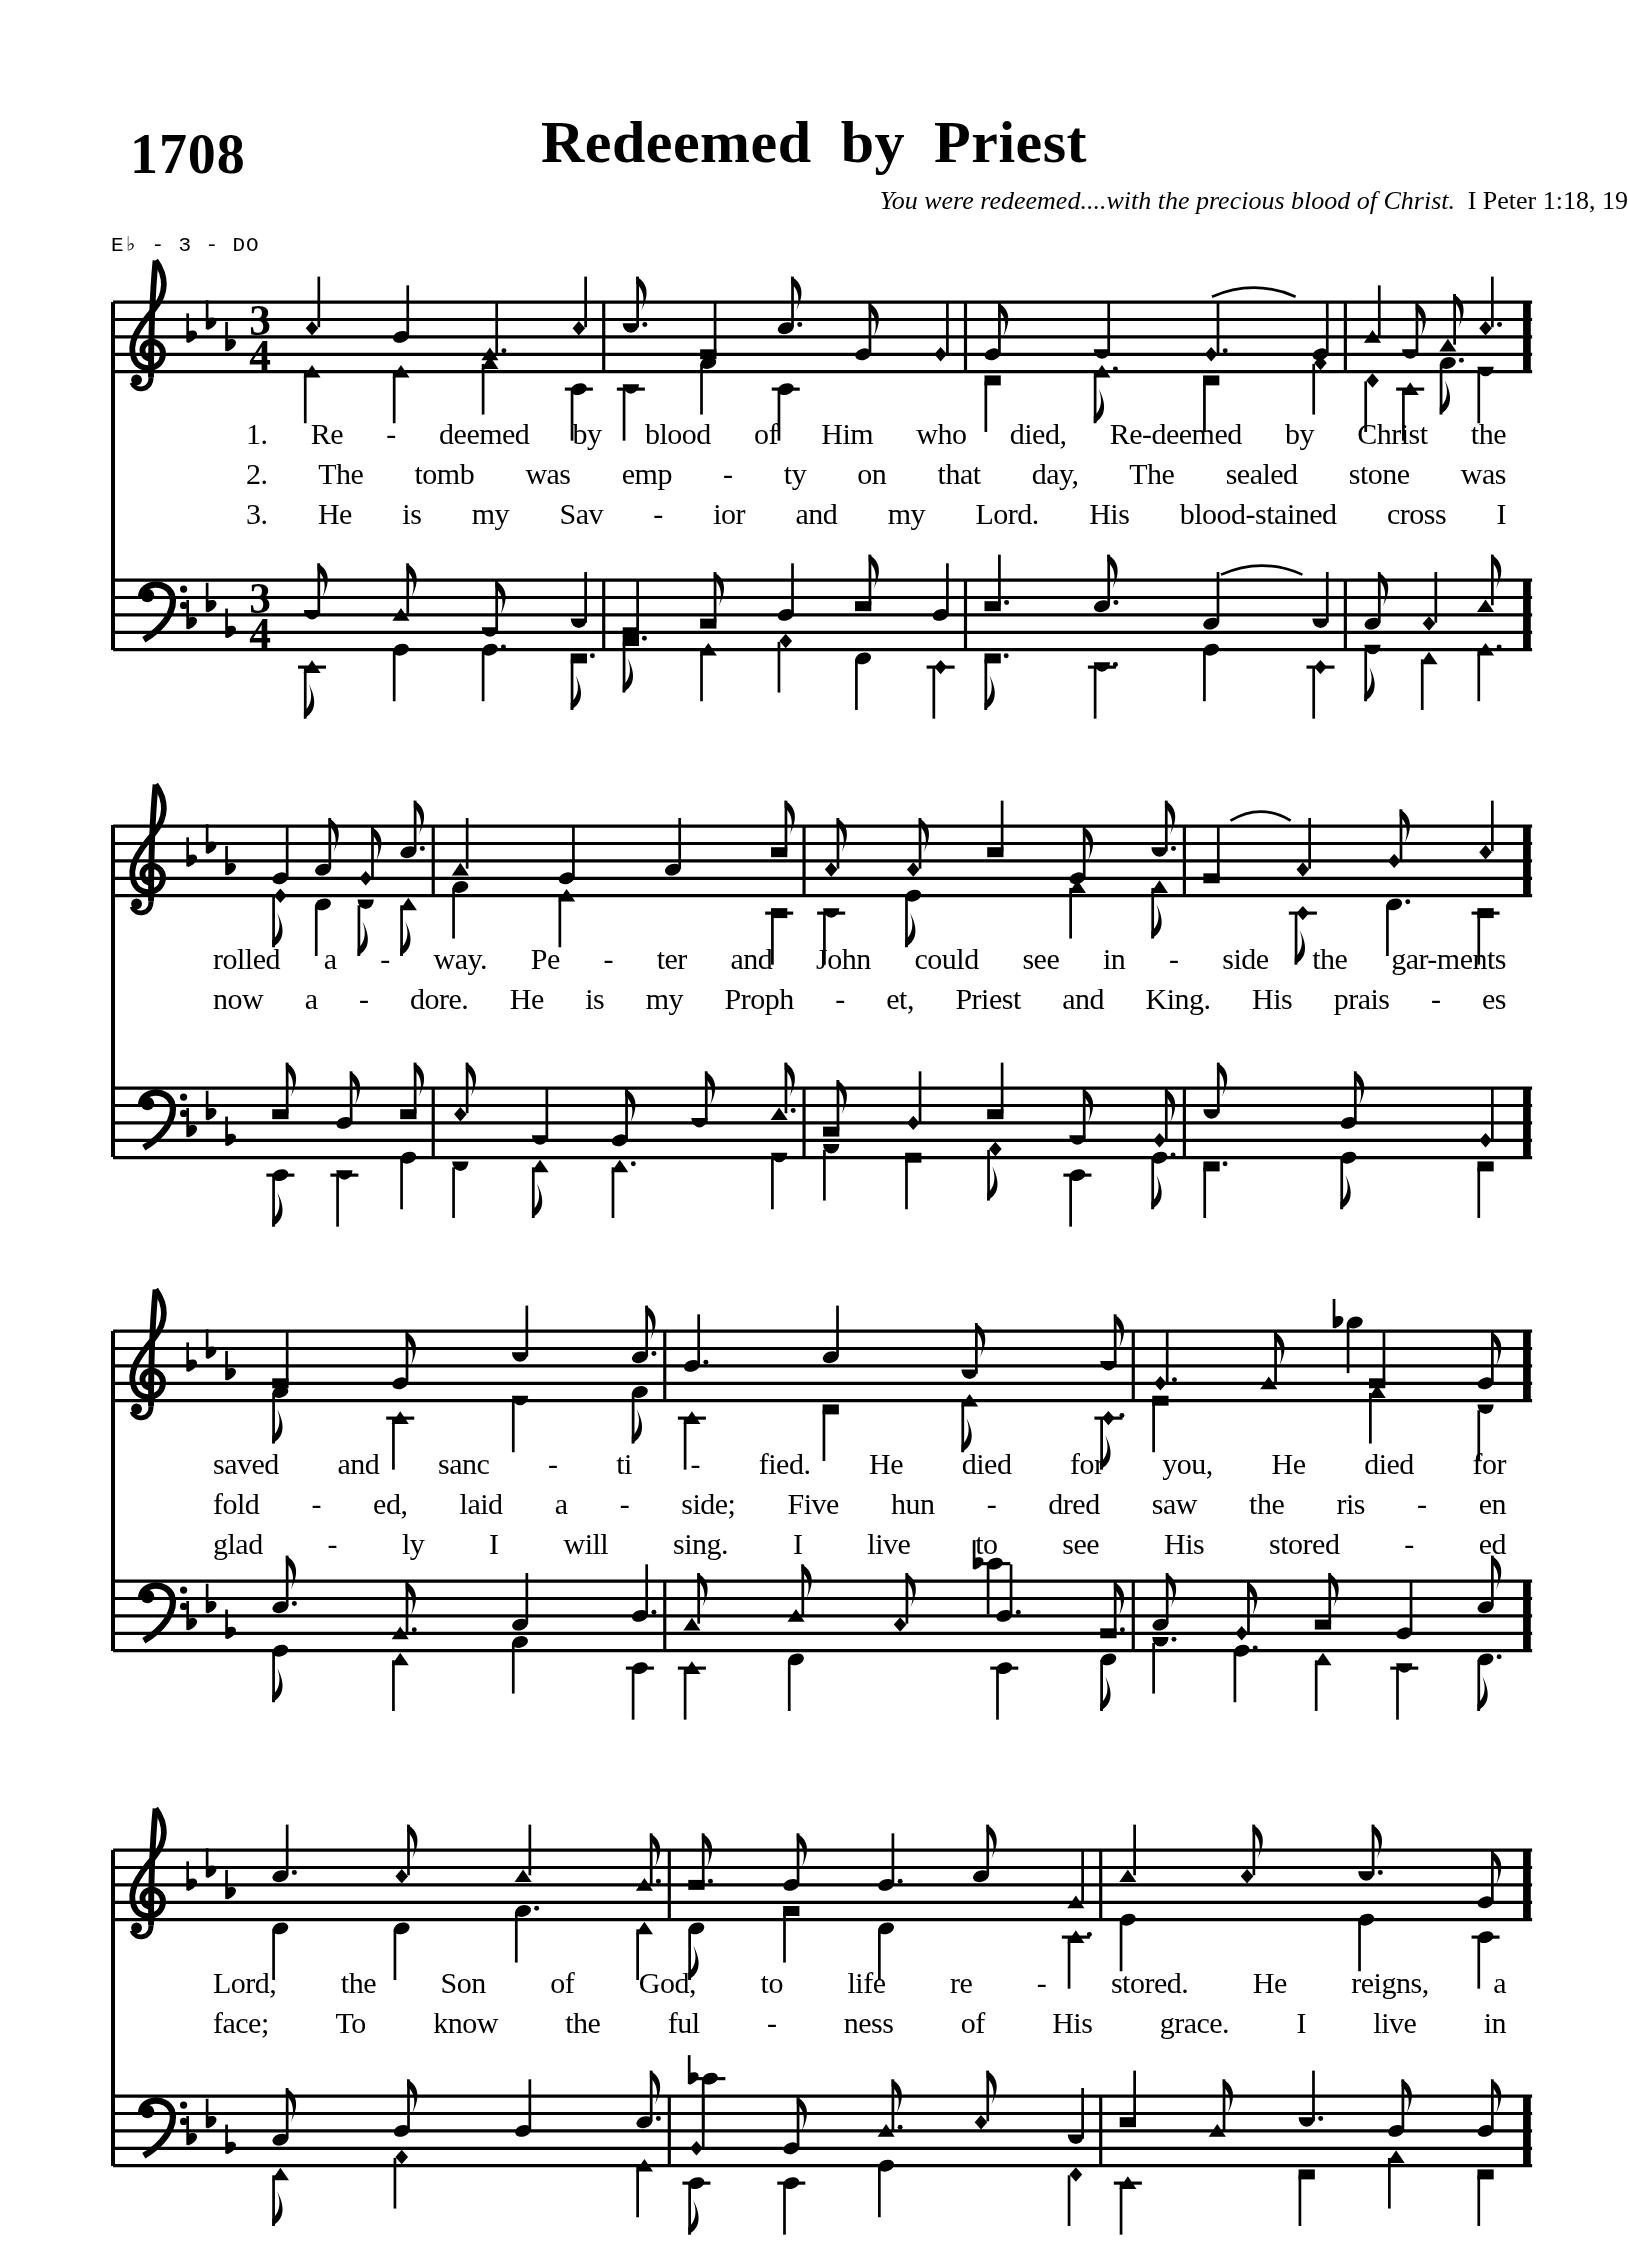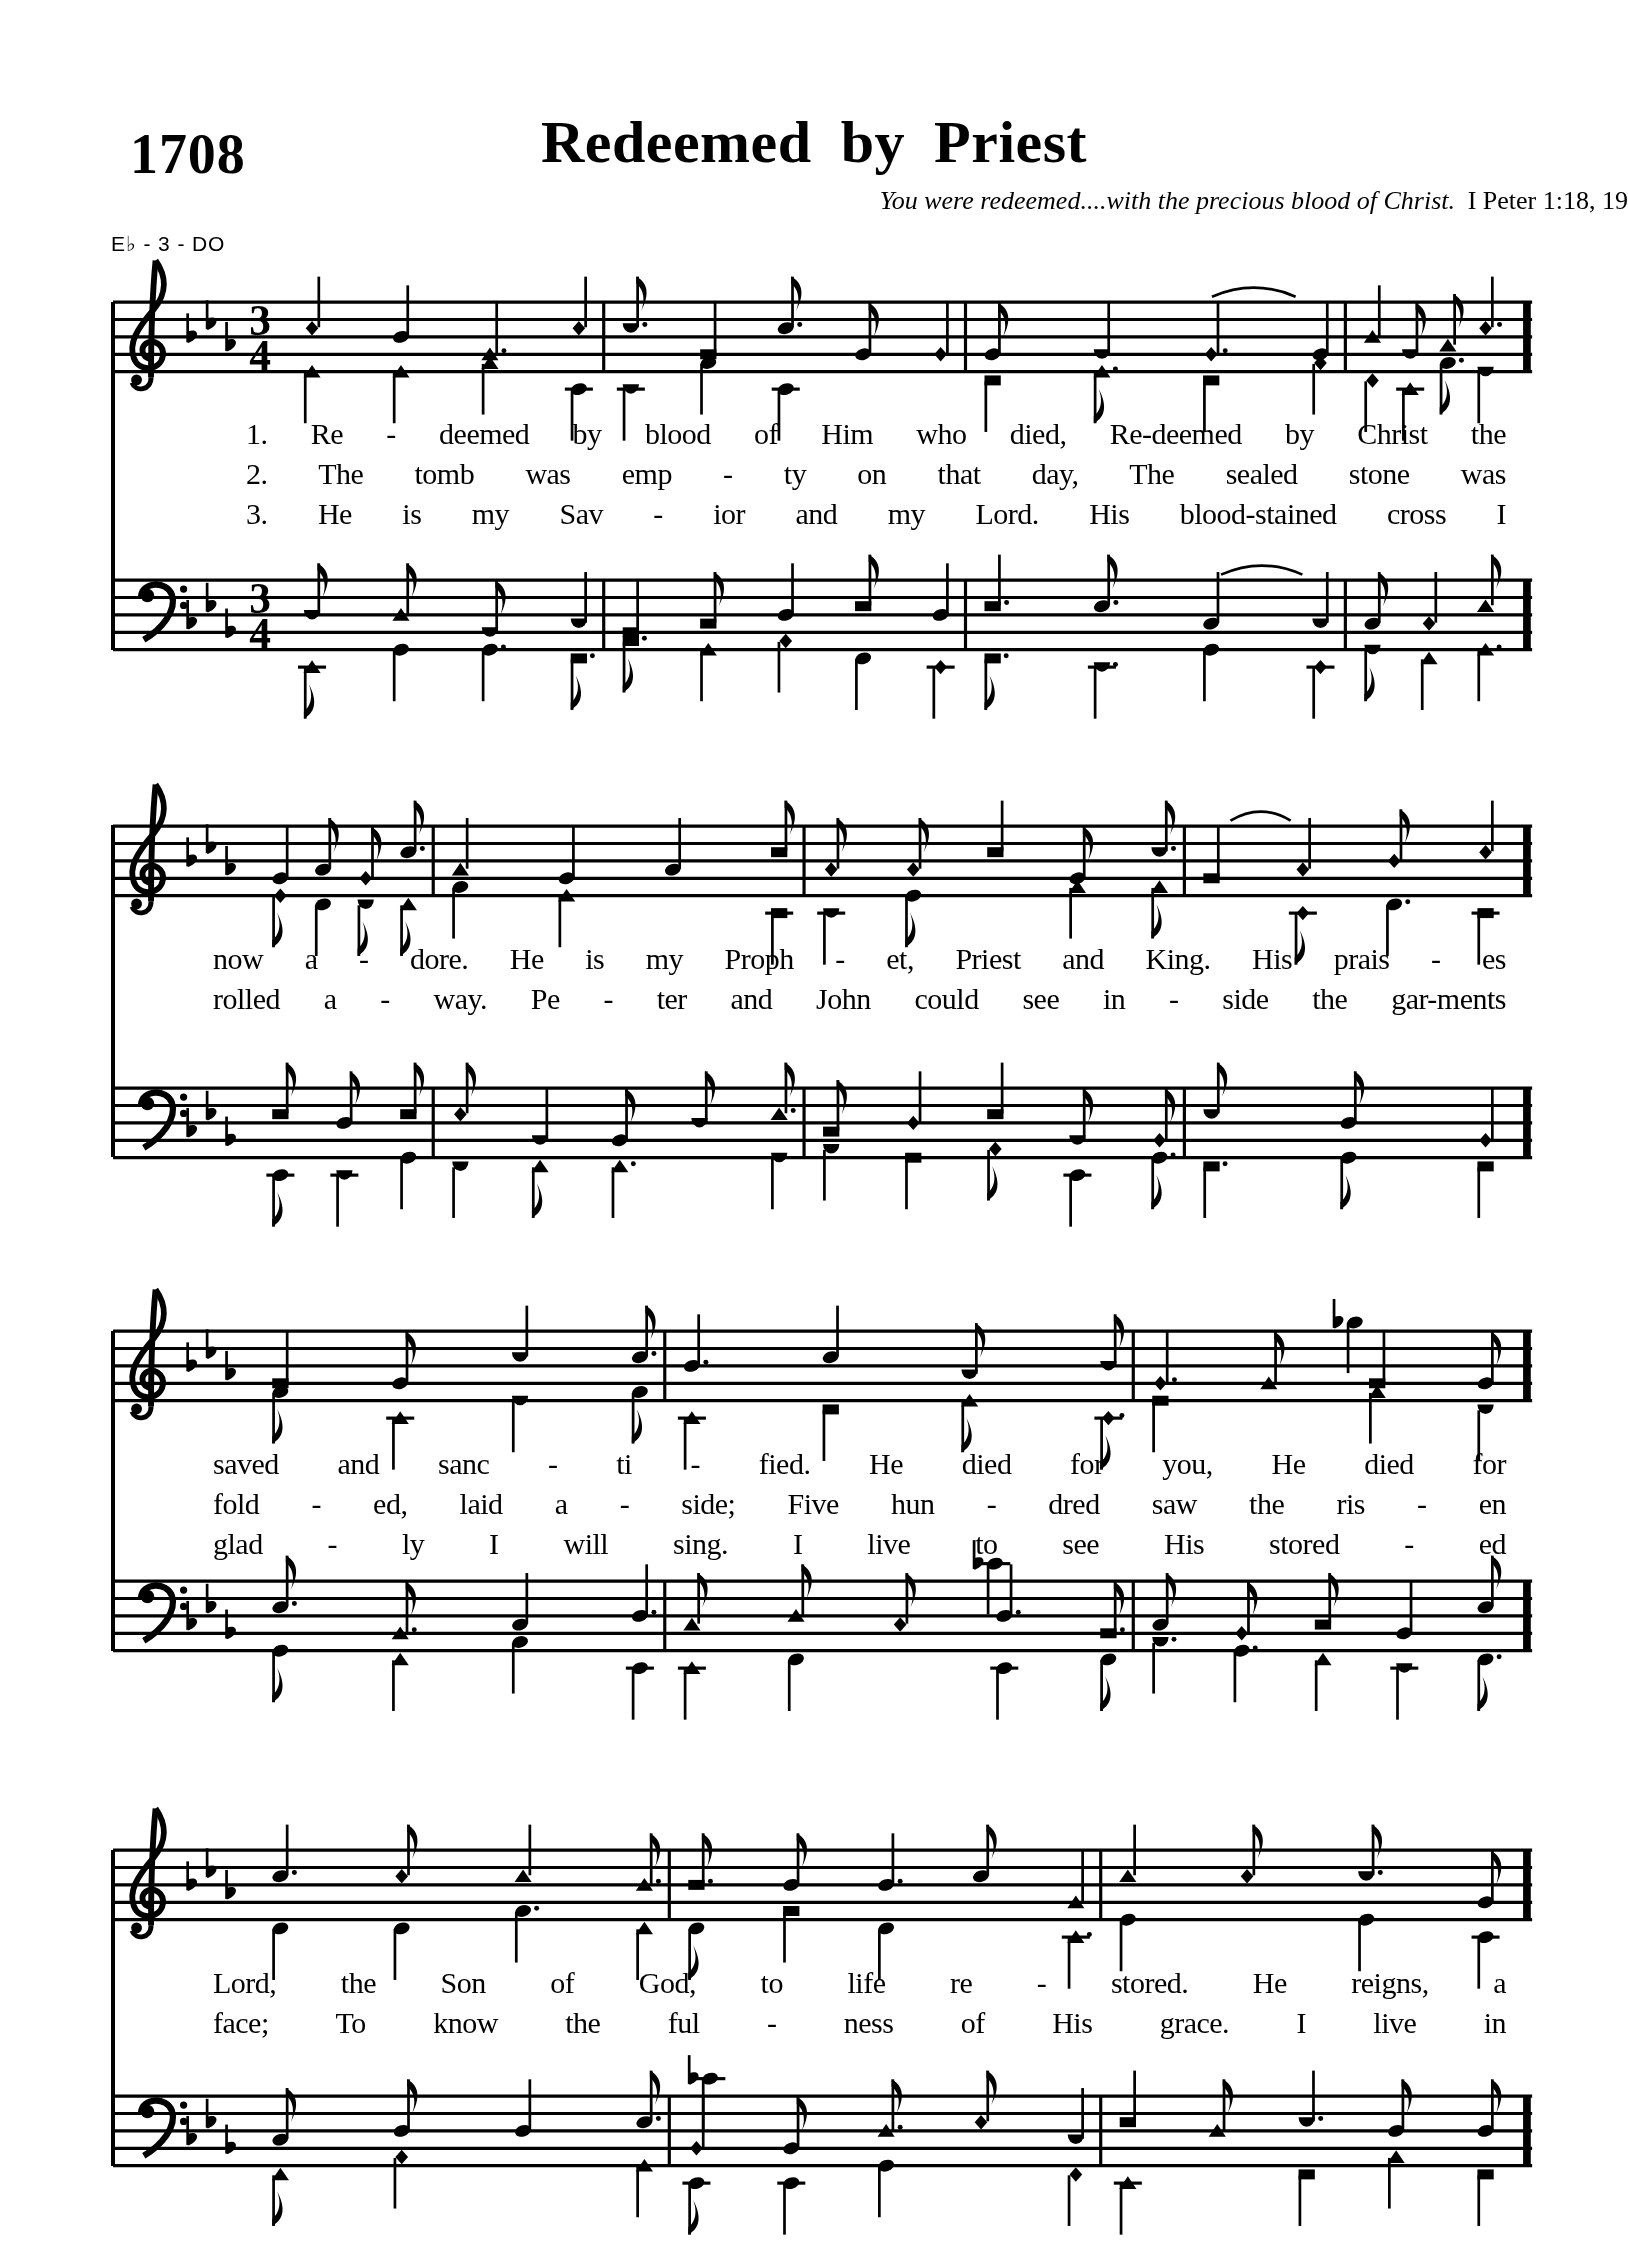--- a/index.html
+++ b/index.html
@@ -6,21 +6,21 @@
   .page{position:relative;width:1628px;height:2495px;background:#ffffff;color:#000;
         font-family:"Liberation Serif",serif;overflow:hidden;}
   
   .hymn-number{position:absolute;left:130px;top:122px;font-size:56px;font-weight:700;letter-spacing:0.9px;}
   .page-title{position:absolute;left:0;right:0;top:108px;text-align:center;
               font-size:60px;font-weight:700;word-spacing:13.6px;letter-spacing:0.5px;}
   .subtitle{position:absolute;left:0;right:0;top:186px;text-align:right;font-size:26px;}
   .subtitle .quote{font-style:italic;}
   .subtitle .ref{font-style:normal;margin-left:12.7px;}
   .key-label{position:absolute;left:111px;top:232px;font-size:21px;
-             font-family:Liberation Sans, sans-serif;letter-spacing:0.9px;}
+             font-family:Liberation Mono, monospace;letter-spacing:0.9px;}
   
   svg.staff{position:absolute;left:0;width:1628px;height:213px;overflow:visible;z-index:1;}
   #t0{top:234px}  #b0{top:512px}
   #t1{top:758px} #b1{top:1020px}
   #t2{top:1263px} #b2{top:1513px}
   #t3{top:1782px} #b3{top:2028px}
   .connector{position:absolute;left:111px;width:4.1px;background:#000;z-index:1;}
   #c0{top:302px;height:348px} #c1{top:825px;height:332px}
   #c2{top:1331px;height:320px} #c3{top:1850px;height:316px}
   .tsig{font:700 96px "Liberation Serif",serif;}
@@ -379,22 +379,22 @@
       <line x1="3068" y1="325.25" x2="3068" y2="437.25" stroke="#000" stroke-width="6"></line>
       <circle cx="3113" cy="317.25" r="5.5"></circle>
       <path d="M 3285 191.75 L 3299 207.75 L 3285 223.75 L 3271 207.75 Z"></path>
       <line x1="3300" y1="205.75" x2="3300" y2="93.75" stroke="#000" stroke-width="6"></line>
       <line x1="3254" y1="342.5" x2="3316" y2="342.5" stroke="#000" stroke-width="7"></line>
       <rect x="3267" y="331.5" width="36" height="22"></rect>
       <line x1="3270" y1="344.5" x2="3270" y2="456.5" stroke="#000" stroke-width="6"></line>
       <path d="M 2721 138 Q 2787.5 98 2854 138" fill="none" stroke="#000" stroke-width="6"></path>
     </svg>
   <div class="lyrics ly1">
+    <div class="lyric-line">rolled a - way. Pe - ter and John could see in - side the gar-ments</div>
     <div class="lyric-line">now a - dore. He is my Proph - et, Priest and King. His prais - es</div>
-    <div class="lyric-line">rolled a - way. Pe - ter and John could see in - side the gar-ments</div>
   </div>
   <svg class="staff" id="b1" viewBox="0 0 3600 470" width="1628" height="213">
       <line x1="250" y1="150" x2="3388" y2="150" stroke="#000" stroke-width="7"></line>
       <line x1="250" y1="188.5" x2="3388" y2="188.5" stroke="#000" stroke-width="7"></line>
       <line x1="250" y1="227" x2="3388" y2="227" stroke="#000" stroke-width="7"></line>
       <line x1="250" y1="265.5" x2="3388" y2="265.5" stroke="#000" stroke-width="7"></line>
       <line x1="250" y1="304" x2="3388" y2="304" stroke="#000" stroke-width="7"></line>
       <rect x="954.5" y="150" width="7" height="154"></rect>
       <rect x="1774.5" y="150" width="7" height="154"></rect>
       <rect x="2615.5" y="150" width="7" height="154"></rect>

